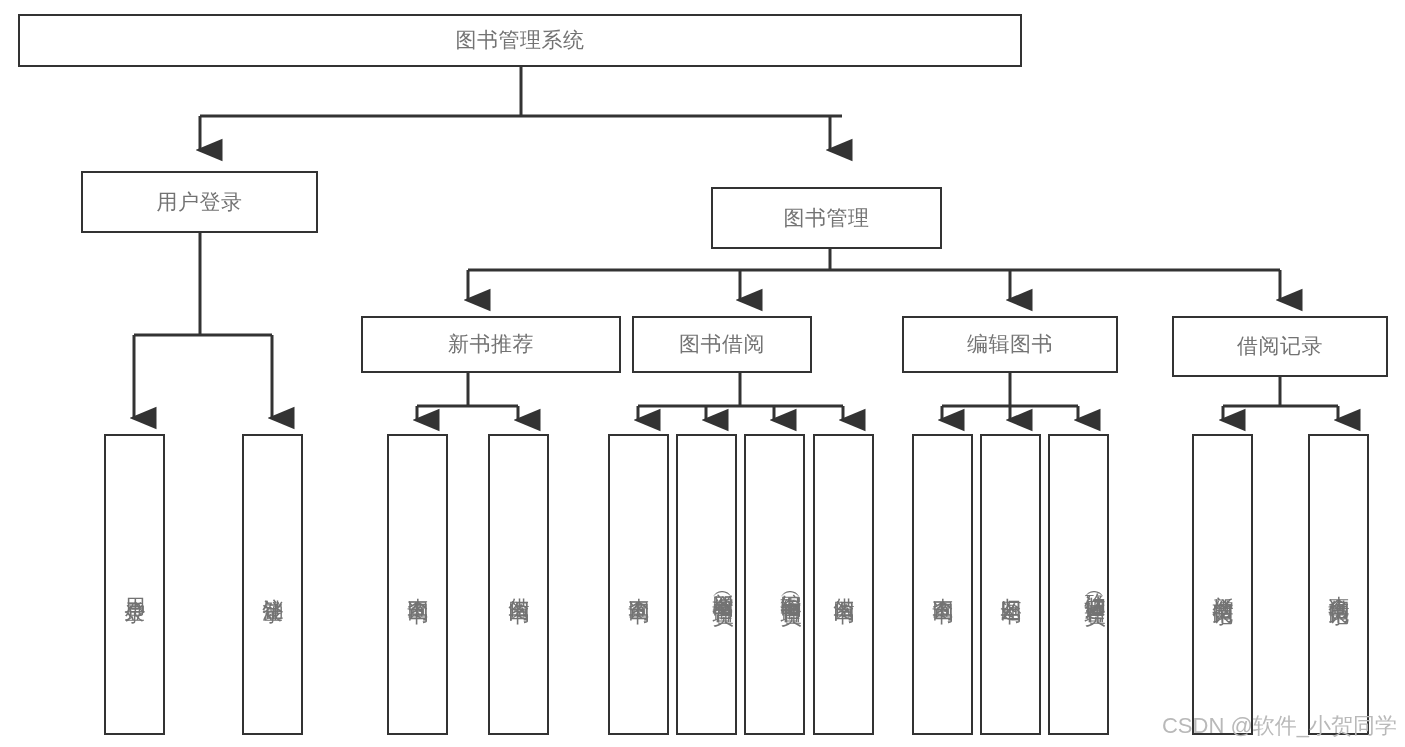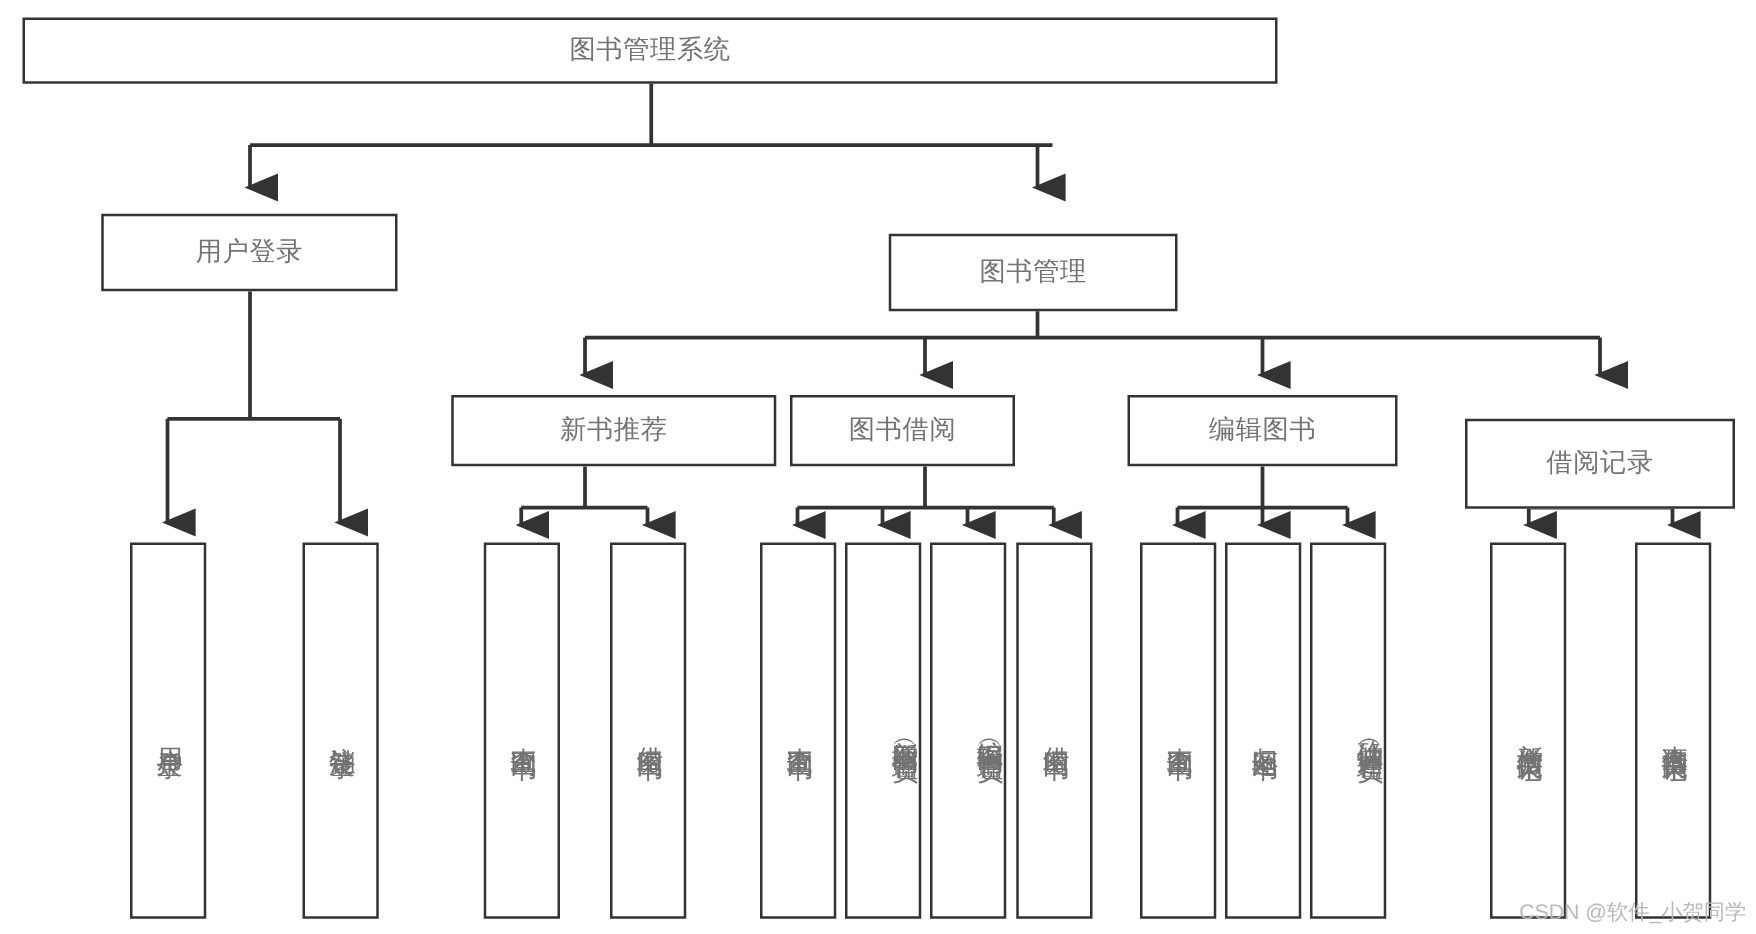--- a/index.html
+++ b/index.html
@@ -55,21 +55,21 @@
   }
   .node.v span {
     writing-mode: vertical-rl;
     text-orientation: upright;
     display: block;
   }
   .watermark {
     position: absolute;
     right: 8px;
     bottom: 6px;
-    font-size: 17px;
+    font-size: 22px;
     color: #b9b9b9;
     white-space: nowrap;
     user-select: none;
   }
 </style>
 </head>
 <body>
 
 <div id="diagram-root">
 
@@ -124,21 +124,21 @@
   </svg>
 
   <div class="node h" style="left:18px; top:14px; width:1004px; height:53px;">图书管理系统</div>
 
   <div class="node h" style="left:81px; top:171px; width:237px; height:62px;">用户登录</div>
   <div class="node h" style="left:711px; top:171px; width:231px; height:62px;margin-top:16px;">图书管理</div>
 
   <div class="node h" style="left:361px; top:316px; width:260px; height:57px;">新书推荐</div>
   <div class="node h" style="left:632px; top:316px; width:180px; height:57px;">图书借阅</div>
   <div class="node h" style="left:902px; top:316px; width:216px; height:57px;">编辑图书</div>
-  <div class="node h" style="left:1172px; top:316px; width:216px; height:72px;margin-top:19px;">借阅记录</div>
+  <div class="node h" style="left:1172px; top:316px; width:216px; height:61px;">借阅记录</div>
 
   <div class="node v" style="left:104px; top:434px; width:61px; height:301px;">
     <span>用户登录</span>
   </div>
   <div class="node v" style="left:242px; top:434px; width:61px; height:301px;">
     <span>注销登录</span>
   </div>
 
   <div class="node v" style="left:387px; top:434px; width:61px; height:301px;">
     <span>查询图书</span>

